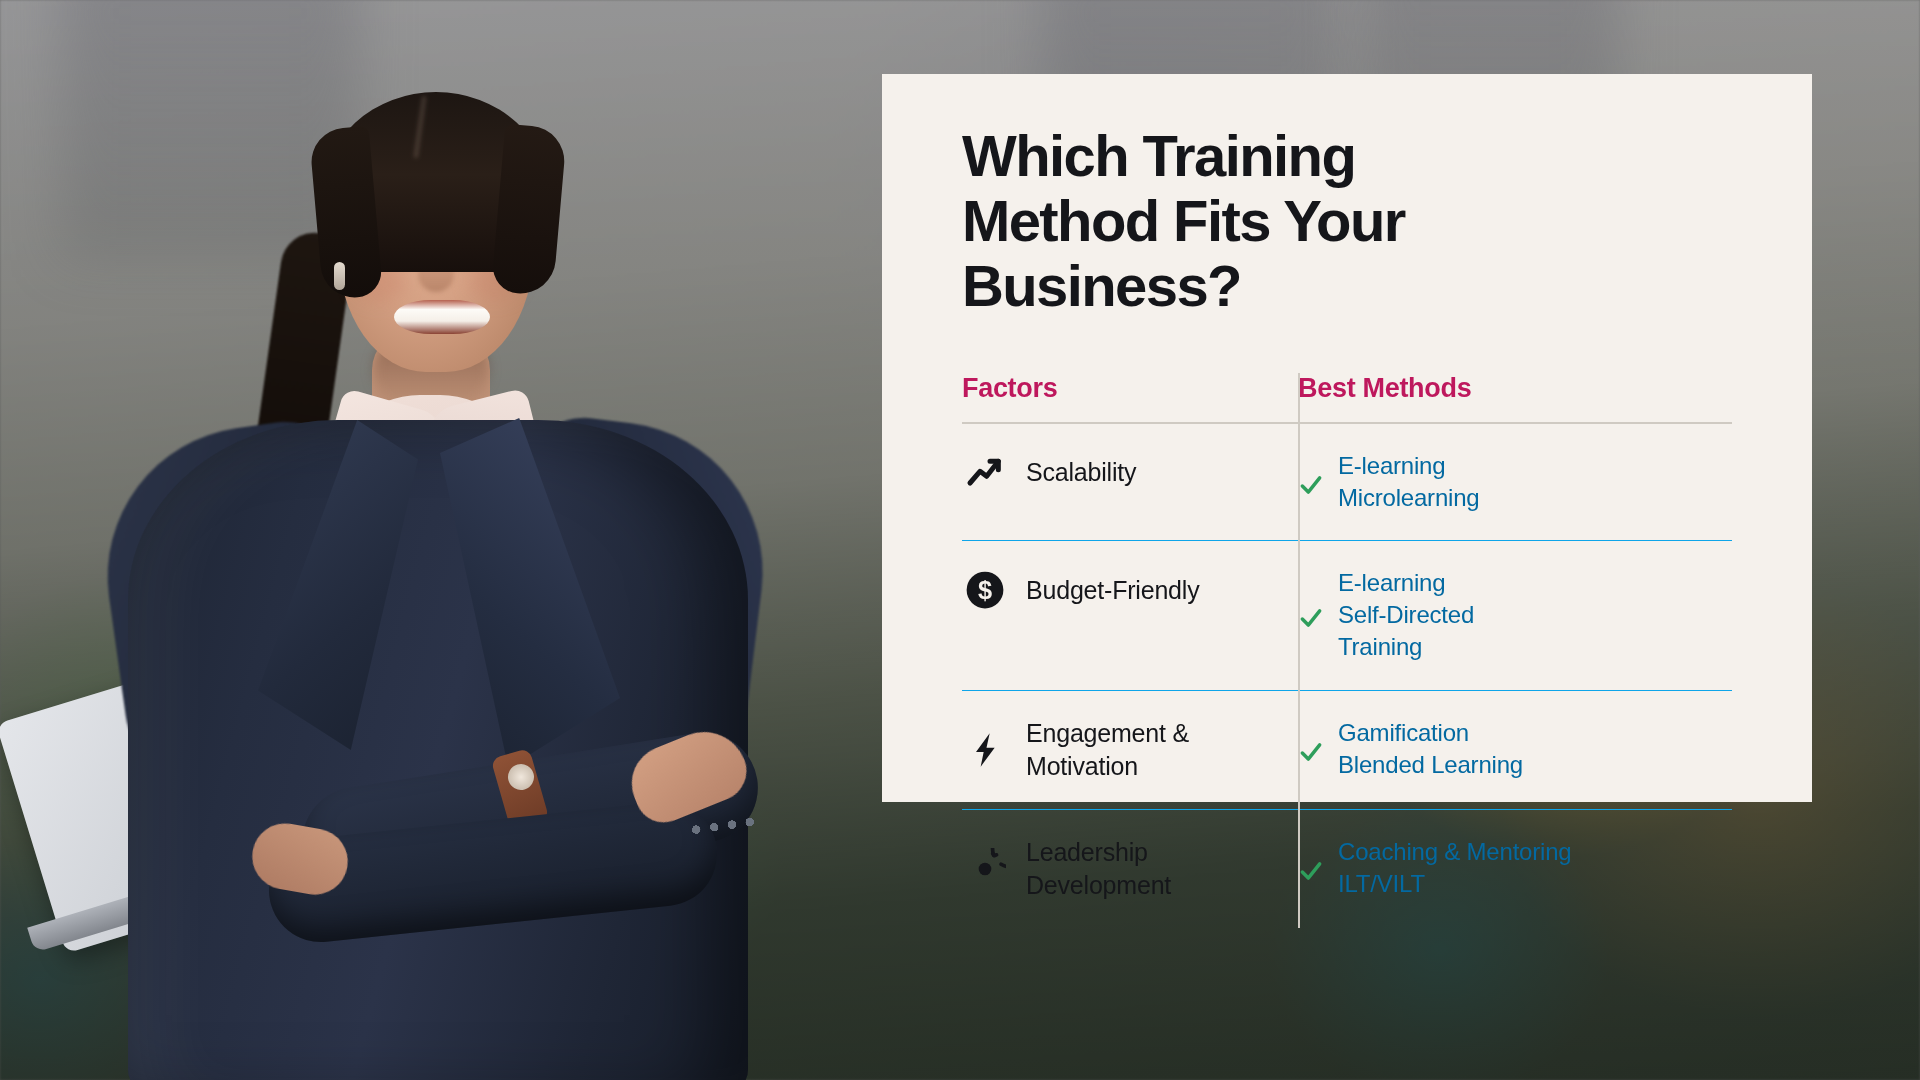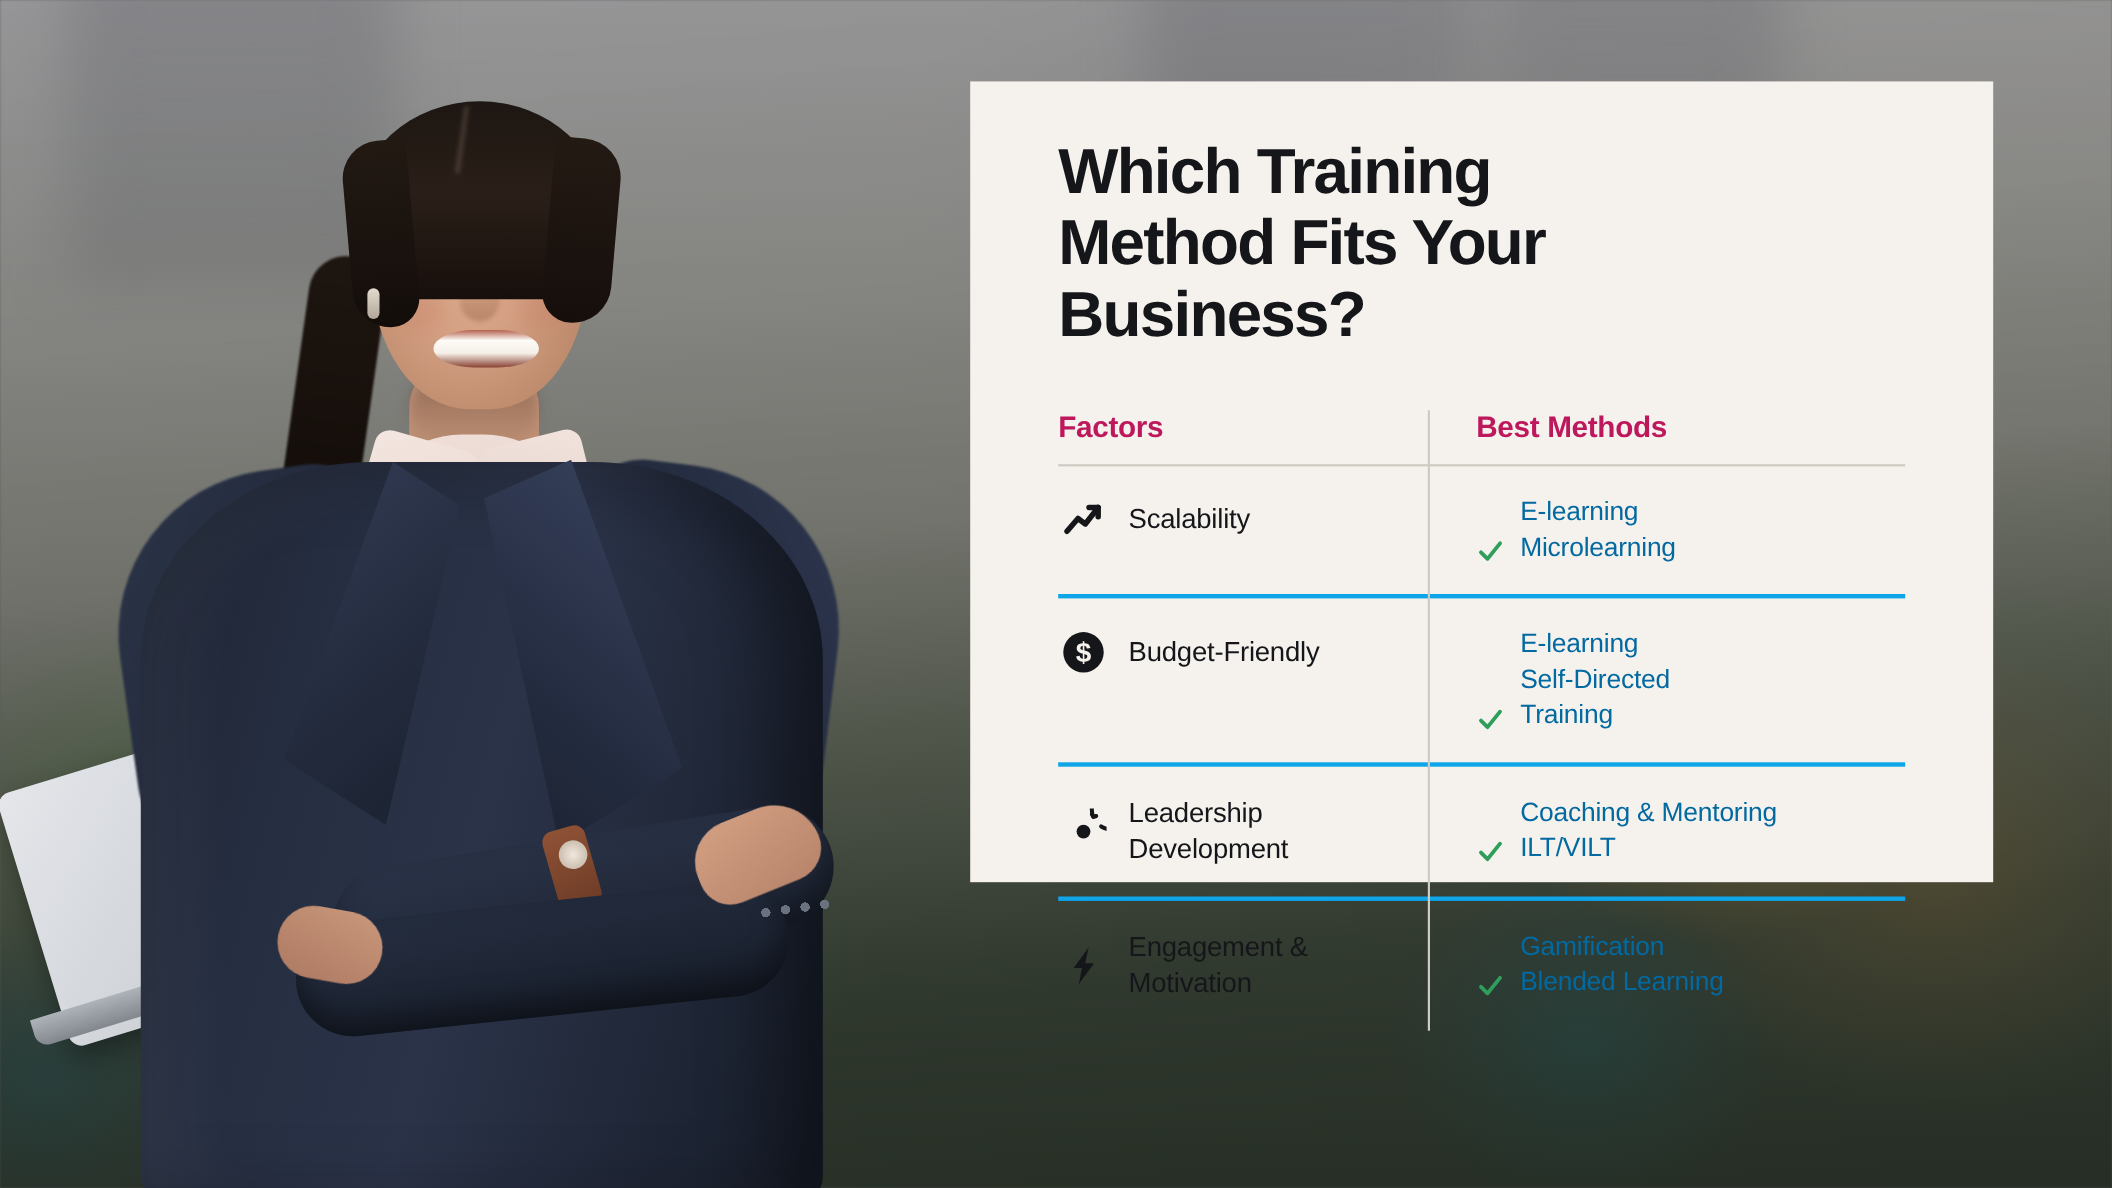--- a/index.html
+++ b/index.html
@@ -243,34 +243,33 @@
 
   
   .tbl { width:100%; margin-top:54px; position:relative; }
   .tbl-vrule {
     position:absolute; top:0; bottom:0; left:336px;
     width:2px; background:#cfcac2;
   }
   .tbl-row {
     display:flex;
     align-items:flex-start;
-    border-bottom:4px solid #0ea5e9;
+    border-bottom:1px solid #0ea5e9;
   }
   .tbl-row:last-child { border-bottom:none; }
   .head-row { border-bottom:2px solid #cfcac2; padding-bottom:18px; }
   .col-factor {
     width:336px;
     flex:0 0 336px;
     display:flex; align-items:center; gap:18px;
     padding-right:24px;
   }
   .col-method {
     flex:1;
-    display:flex; align-items:flex-end; gap:14px;
-    padding-left:44px;
+    display:flex; align-items:center; gap:14px;
   }
   .head-row .col-factor,
   .head-row .col-method { padding-top:0; }
   .col-head-txt {
     font-size:27px; font-weight:700; color:#be185d; letter-spacing:-.3px;
   }
   .body-row { padding:26px 0 26px 0; min-height:104px; }
   .factor-icon {
     flex:0 0 46px; width:46px; height:46px;
     display:flex; align-items:center; justify-content:center;
@@ -400,20 +399,42 @@
               <span>E-learning</span>
               <span>Self-Directed</span>
               <span>Training</span>
             </div>
           </div>
         </div>
 
         <div class="tbl-row body-row">
           <div class="col-factor">
             <span class="factor-icon">
+              <svg width="40" height="40" viewBox="0 0 24 24">
+                <path d="M14.8 2 L6.6 13.2 H11.2 L9.4 22 L17.8 10.6 H12.9 Z" fill="currentColor"></path>
+              </svg>
+            </span>
+            <span class="factor-label">Engagement &amp; Motivation</span>
+          </div>
+          <div class="col-method">
+            <span class="check-icon">
+              <svg width="26" height="26" viewBox="0 0 24 24" fill="none" stroke="#2e9e5b" stroke-width="3.2" stroke-linecap="round" stroke-linejoin="round">
+                <polyline points="4,13 9.5,18.5 20,5.5"></polyline>
+              </svg>
+            </span>
+            <div class="method-list">
+              <span>Gamification</span>
+              <span>Blended Learning</span>
+            </div>
+          </div>
+        </div>
+
+        <div class="tbl-row body-row">
+          <div class="col-factor">
+            <span class="factor-icon">
               <svg width="42" height="42" viewBox="0 0 24 24" fill="none" stroke="currentColor" stroke-width="2.1">
                 <path d="M21.2 9.3A10 10 0 1 0 17 4.2" stroke-linecap="round"></path>
                 <path d="M16.4 3.2 L17.3 4.4 L18.6 3.9" stroke-linecap="round" stroke-linejoin="round"></path>
                 <circle cx="12" cy="12" r="3.6" fill="currentColor" stroke="none"></circle>
               </svg>
             </span>
             <span class="factor-label">Leadership Development</span>
           </div>
           <div class="col-method">
             <span class="check-icon">
@@ -421,39 +442,17 @@
                 <polyline points="4,13 9.5,18.5 20,5.5"></polyline>
               </svg>
             </span>
             <div class="method-list">
               <span>Coaching &amp; Mentoring</span>
               <span>ILT/VILT</span>
             </div>
           </div>
         </div>
 
-        <div class="tbl-row body-row">
-          <div class="col-factor">
-            <span class="factor-icon">
-              <svg width="40" height="40" viewBox="0 0 24 24">
-                <path d="M14.8 2 L6.6 13.2 H11.2 L9.4 22 L17.8 10.6 H12.9 Z" fill="currentColor"></path>
-              </svg>
-            </span>
-            <span class="factor-label">Engagement &amp; Motivation</span>
-          </div>
-          <div class="col-method">
-            <span class="check-icon">
-              <svg width="26" height="26" viewBox="0 0 24 24" fill="none" stroke="#2e9e5b" stroke-width="3.2" stroke-linecap="round" stroke-linejoin="round">
-                <polyline points="4,13 9.5,18.5 20,5.5"></polyline>
-              </svg>
-            </span>
-            <div class="method-list">
-              <span>Gamification</span>
-              <span>Blended Learning</span>
-            </div>
-          </div>
-        </div>
-
       </div>
     </div>
   </div>
 
 </div>
 
 </body></html>

